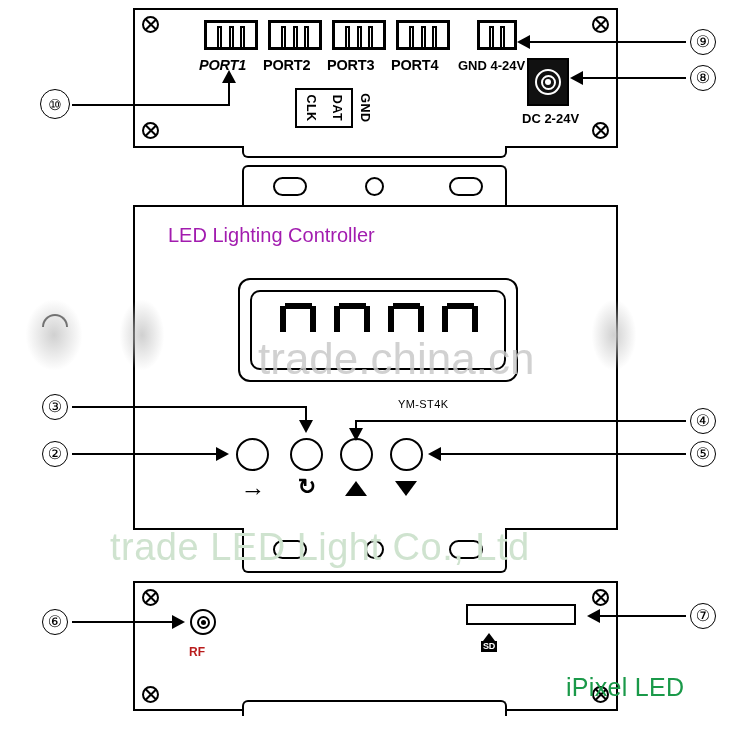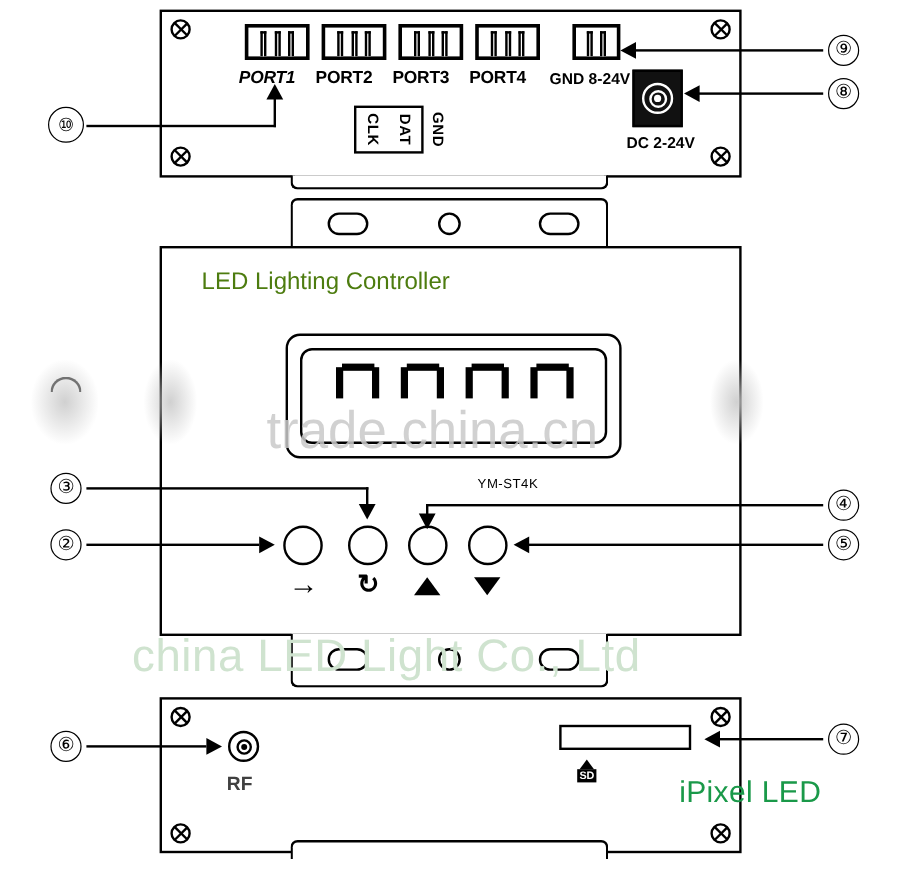--- a/index.html
+++ b/index.html
@@ -137,21 +137,21 @@
   }
   .slot-round {
     position: absolute;
     border: 2.5px solid #000;
     border-radius: 50%;
     background: #fff;
   }
   .titletext {
     position: absolute;
     font-size: 20px;
-    color: #4d7c0f;
+    color: #a21caf;
     white-space: nowrap;
   }
   .modeltext {
     position: absolute;
     font-size: 11px;
     color: #000;
     white-space: nowrap;
     letter-spacing: 0.4px;
   }
   
@@ -223,21 +223,21 @@
   .rf-conn .r2 {
     width: 13px; height: 13px;
     border: 2.5px solid #000; border-radius: 50%;
     display: flex; align-items: center; justify-content: center;
   }
   .rf-conn .r3 {
     width: 5px; height: 5px; border-radius: 50%; background: #000;
   }
   .rf-label {
     position: absolute;
-    font-size: 16px; font-weight: bold; color: #404040; text-align: center;
+    font-size: 12px; font-weight: bold; color: #b91c1c; text-align: center;
   }
   .sdslot {
     position: absolute;
     border: 2.5px solid #000;
     background: #fff;
   }
   .sd-badge {
     position: absolute;
     font-size: 9px;
     font-weight: bold;
@@ -301,36 +301,38 @@
 
   
   .wm-trade {
     position: absolute;
     font-size: 44px;
     color: #c9c9c9;
     white-space: nowrap;
     letter-spacing: 0px;
     opacity: 0.85;
     pointer-events: none;
+    margin-left: 36px;
   }
   .wm-ipixel-faded {
     position: absolute;
     font-size: 38px;
     color: #cfe3cf;
     white-space: nowrap;
     letter-spacing: 0.5px;
     pointer-events: none;
   }
   .wm-ipixel-green {
     position: absolute;
     font-size: 25px;
     color: #1a9949;
     white-space: nowrap;
     letter-spacing: 0.3px;
     pointer-events: none;
+    margin-top: 27px;
   }
   .wm-smudge {
     position: absolute;
     background: radial-gradient(ellipse at center, rgba(200,200,200,0.85) 0%, rgba(255,255,255,0) 72%);
     pointer-events: none;
   }
   .wm-arc {
     position: absolute;
     width: 26px; height: 13px;
     border: 2px solid #555;
@@ -378,21 +380,21 @@
     <div class="pin"></div>
     <div class="pin"></div>
     <div class="pin"></div>
   </div>
   <div class="portlabel" style="left:391px; top:57px;">PORT4</div>
 
   <div class="port" style="left:477px; top:20px; width:40px; height:30px;">
     <div class="pin"></div>
     <div class="pin"></div>
   </div>
-  <div class="gndlabel" style="left:458px; top:58px;">GND 8-24V</div>
+  <div class="gndlabel" style="left:458px; top:58px;">GND 4-24V</div>
 
   <div class="dcjack" style="left:527px; top:58px; width:42px; height:48px;">
     <div class="ring1">
       <div class="ring2">
         <div class="core"></div>
       </div>
     </div>
   </div>
   <div class="gndlabel" style="left:522px; top:111px;">DC 2-24V</div>
 
@@ -519,17 +521,17 @@
   <div class="arrowhead ah-left" style="left:587px; top:609px;"></div>
   <div class="callout-num" style="left:690px; top:603px;">⑦</div>
 
   <div class="wm-smudge" style="left:26px; top:300px; width:56px; height:70px;"></div>
   <div class="wm-arc" style="left:42px; top:314px;"></div>
   <div class="wm-smudge" style="left:120px; top:300px; width:44px; height:70px;"></div>
   <div class="wm-smudge" style="left:592px; top:300px; width:44px; height:70px;"></div>
 
   <div class="wm-trade" style="left:222px; top:334px;">trade.china.cn</div>
 
-  <div class="wm-ipixel-faded" style="left:110px; top:526px;">china LED Light Co., Ltd</div>
+  <div class="wm-ipixel-faded" style="left:110px; top:526px;">trade LED Light Co., Ltd</div>
 
   <div class="wm-ipixel-green" style="left:566px; top:646px;">iPixel LED</div>
 
 </div>
 
 </body></html>

